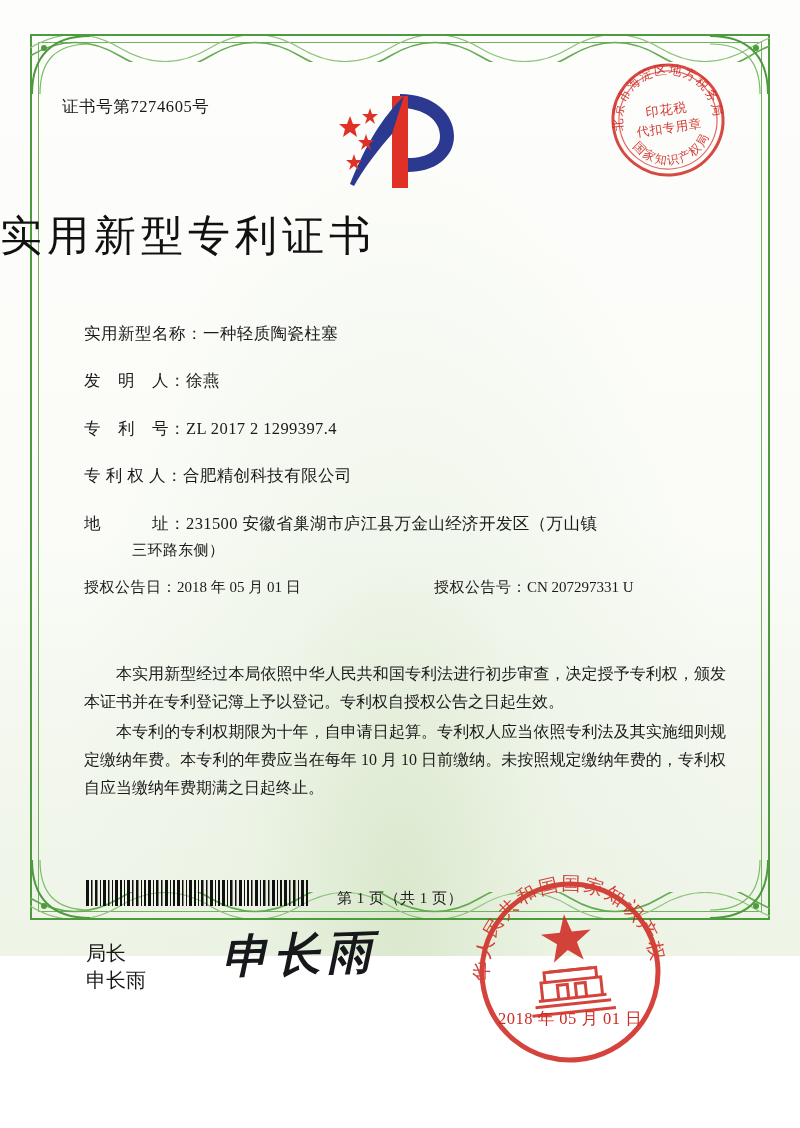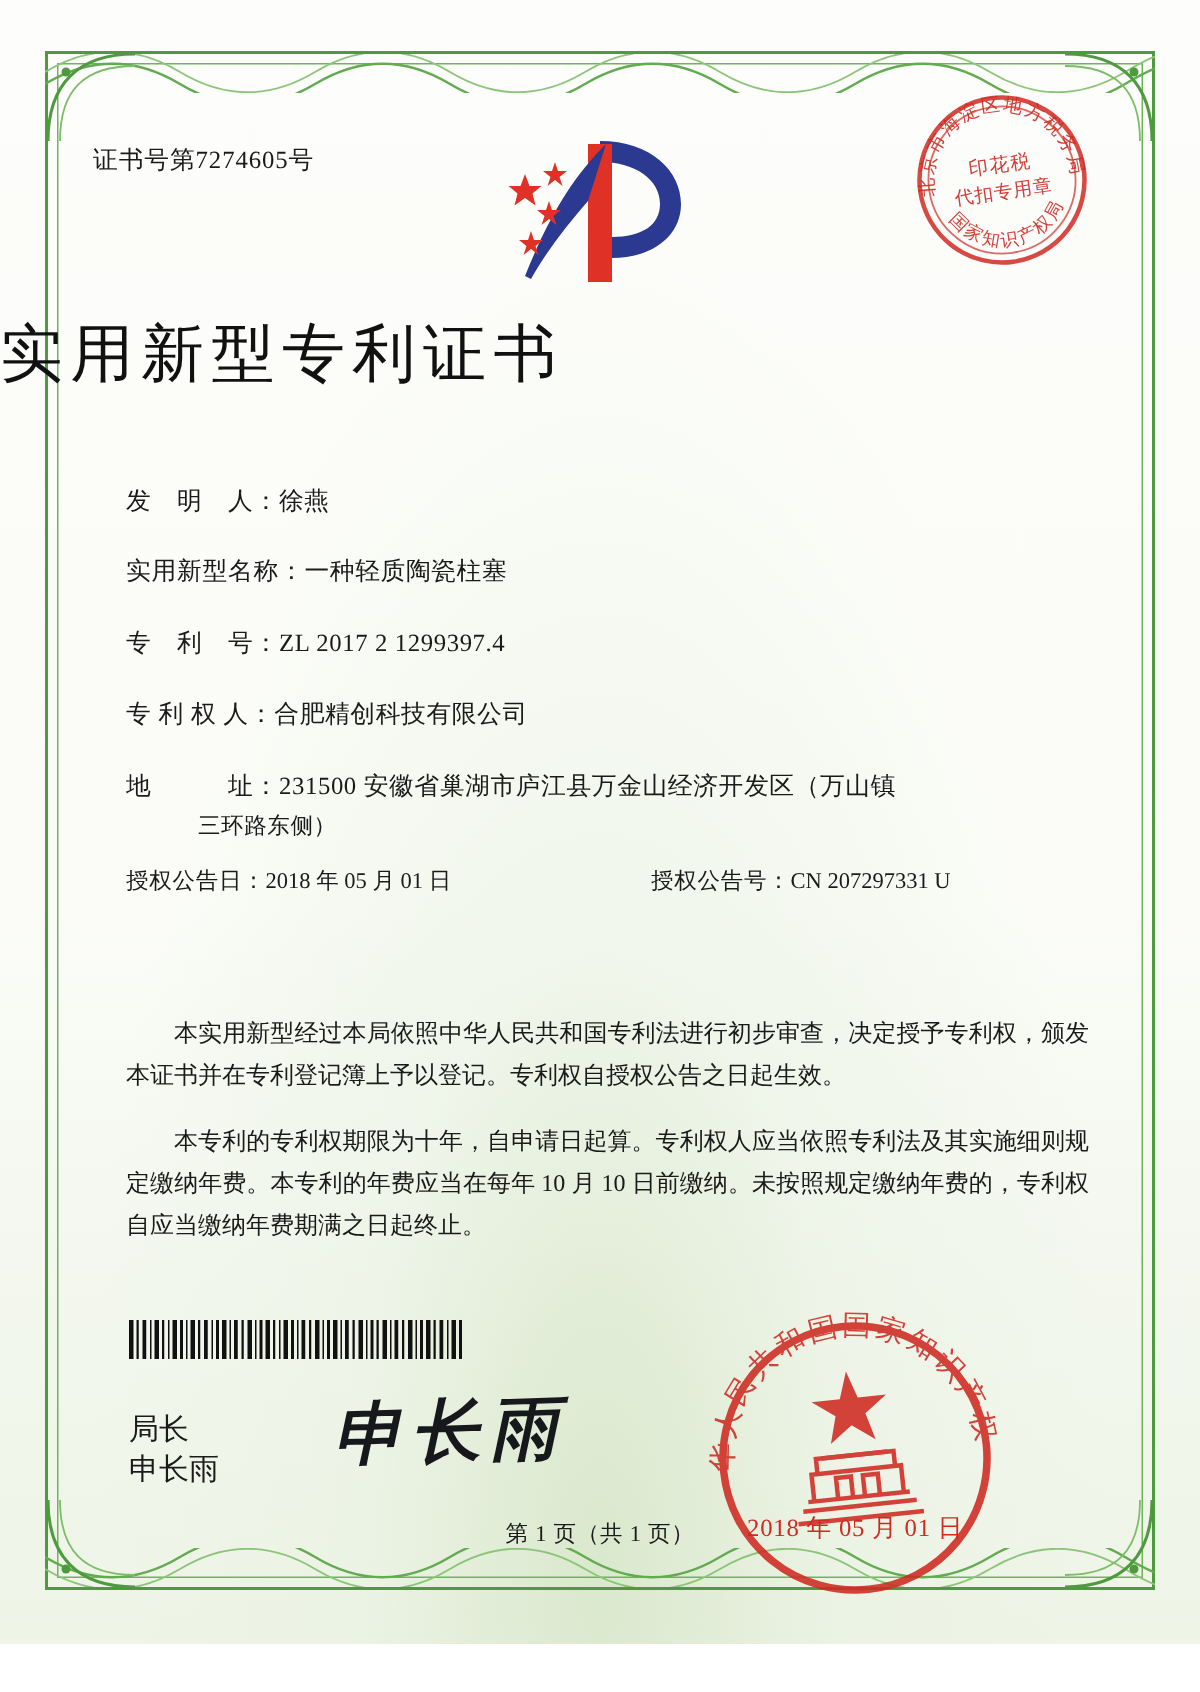--- a/index.html
+++ b/index.html
@@ -11,21 +11,21 @@
     height: 1128px;
     background: #ffffff;
     font-family: "Liberation Serif", "DejaVu Serif", serif;
     color: #1a1a1a;
     overflow: hidden;
   }
 
   .page {
     position: relative;
     width: 800px;
-    height: 1096px;
+    height: 956px;
     background:
       radial-gradient(ellipse at 50% 95%, rgba(214,230,200,0.85) 0%, rgba(233,242,226,0.55) 28%, rgba(255,255,255,0) 60%),
       linear-gradient(to bottom, #fdfdfb 0%, #fbfcf8 55%, #f3f7ee 78%, #eef4e6 100%);
   }
 
   
   .border-outer {
     position: absolute;
     left: 30px;
     top: 34px;
@@ -147,21 +147,21 @@
   .body-text {
     position: absolute;
     left: 84px;
     right: 74px;
     top: 660px;
     font-size: 16px;
     line-height: 28px;
     text-align: justify;
   }
   .body-text p {
-    margin: 16px 0 2px 0;
+    margin: 0 0 2px 0;
     text-indent: 32px;
   }
 
   
   .barcode {
     position: absolute;
     left: 86px;
     top: 880px;
     width: 225px;
     height: 26px;
@@ -202,21 +202,21 @@
     top: 1008px;
     font-size: 16.5px;
     color: #cf2a22;
     letter-spacing: 0.5px;
   }
 
   .page-no {
     position: absolute;
     left: 0;
     right: 0;
-    bottom: 64px;
+    bottom: 48px;
     text-align: center;
     font-size: 15px;
     letter-spacing: 0.5px;
   }
 
   
   .speckle {
     position: absolute;
     inset: 0;
     pointer-events: none;
@@ -317,27 +317,27 @@
         <text x="64" y="76" text-anchor="middle" font-family="'Liberation Serif', serif" font-size="12.5" fill="#cf2a22" opacity="0.92" letter-spacing="0.6">代扣专用章</text>
       </g>
     </svg>
   </div>
 
   <div class="title">实用新型专利证书</div>
 
   <div class="fields">
 
     <div class="frow">
+      <span class="flabel">实用新型名称：</span>
+      <span class="fvalue">一种轻质陶瓷柱塞</span>
+    </div>
+
+    <div class="frow">
       <span class="flabel">发　明　人：</span>
       <span class="fvalue">徐燕</span>
-    </div>
-
-    <div class="frow">
-      <span class="flabel">实用新型名称：</span>
-      <span class="fvalue">一种轻质陶瓷柱塞</span>
     </div>
 
     <div class="frow">
       <span class="flabel">专　利　号：</span>
       <span class="fvalue">ZL 2017 2 1299397.4</span>
     </div>
 
 
     <div class="frow">
       <span class="flabel">专 利 权 人：</span>

